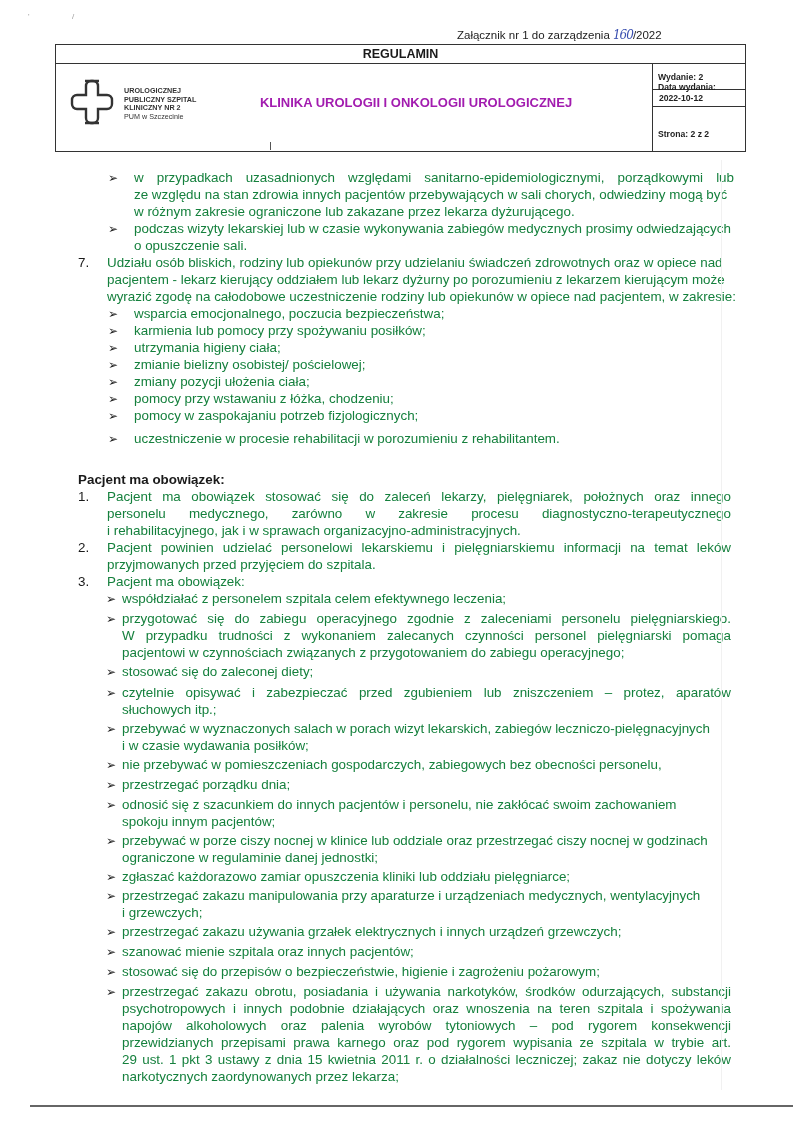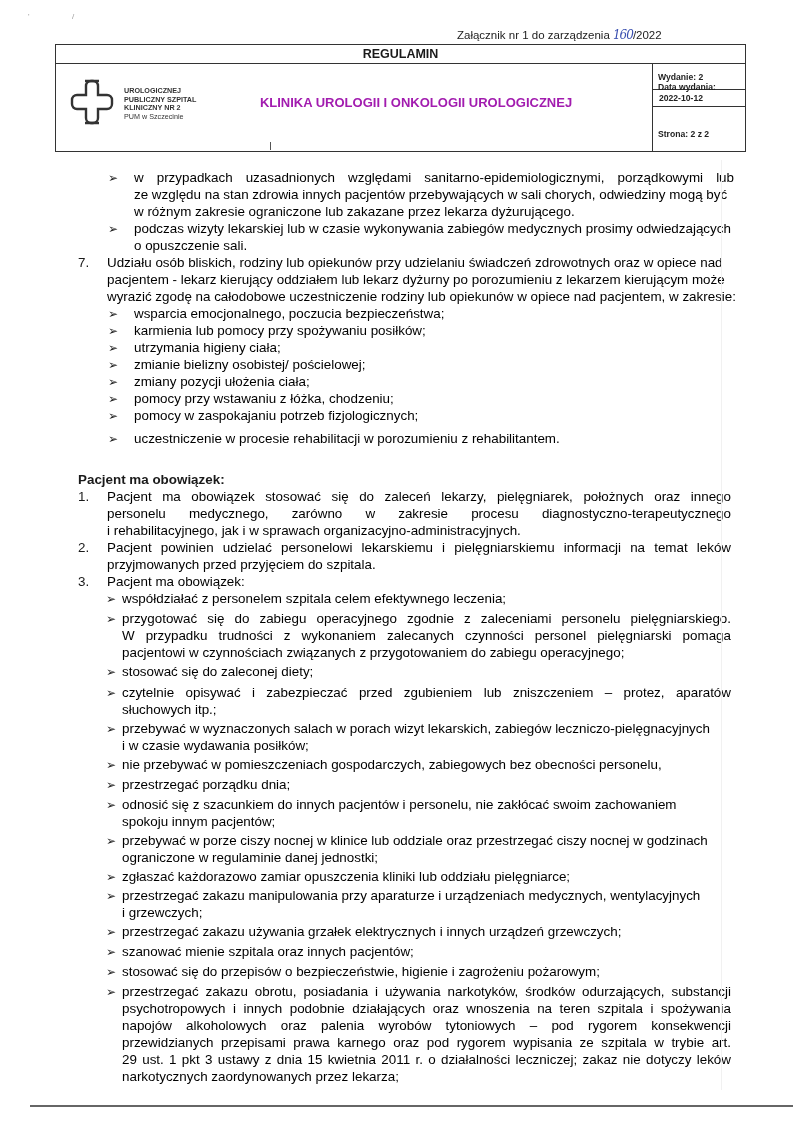--- a/index.html
+++ b/index.html
@@ -42,21 +42,21 @@
   .hdr-cell {
     position: absolute; left: 0; width: 100%; box-sizing: border-box;
     font-size: 8.6px; font-weight: bold; padding-left: 5px; color: #222;
   }
   .c1 { top: 0; height: 26px; border-bottom: 1.5px solid #333; line-height: 26px; }
   .c2 { top: 14px; height: 29px; border-bottom: 1.5px solid #333; padding-top: 4px; line-height: 11px; }
   .c3 { top: 55px; height: 32px; line-height: 30px; }
 
   .body-text { position: absolute; left: 0; top: 0; width: 793px; }
   .ln {
-    position: absolute; font-size: 13.4px; line-height: 16.7px; white-space: nowrap; color: #000000;
+    position: absolute; font-size: 13.4px; line-height: 16.7px; white-space: nowrap; color: #15803d;
   }
   .just { text-align: justify; text-align-last: justify; white-space: normal; }
   .bul { position: absolute; font-size: 12px; color: #222; }
   .num { position: absolute; font-size: 13.4px; line-height: 16.7px; }
   .section-h { position: absolute; font-size: 13.4px; font-weight: bold; line-height: 16.7px; }
   .edge { position: absolute; left: 721px; top: 160px; width: 1px; height: 930px; background: #f1f1f1; }
   .bottom-rule { position: absolute; left: 30px; top: 1105px; width: 763px; height: 2px; background: #666; }
 </style>
 </head>
 <body>

